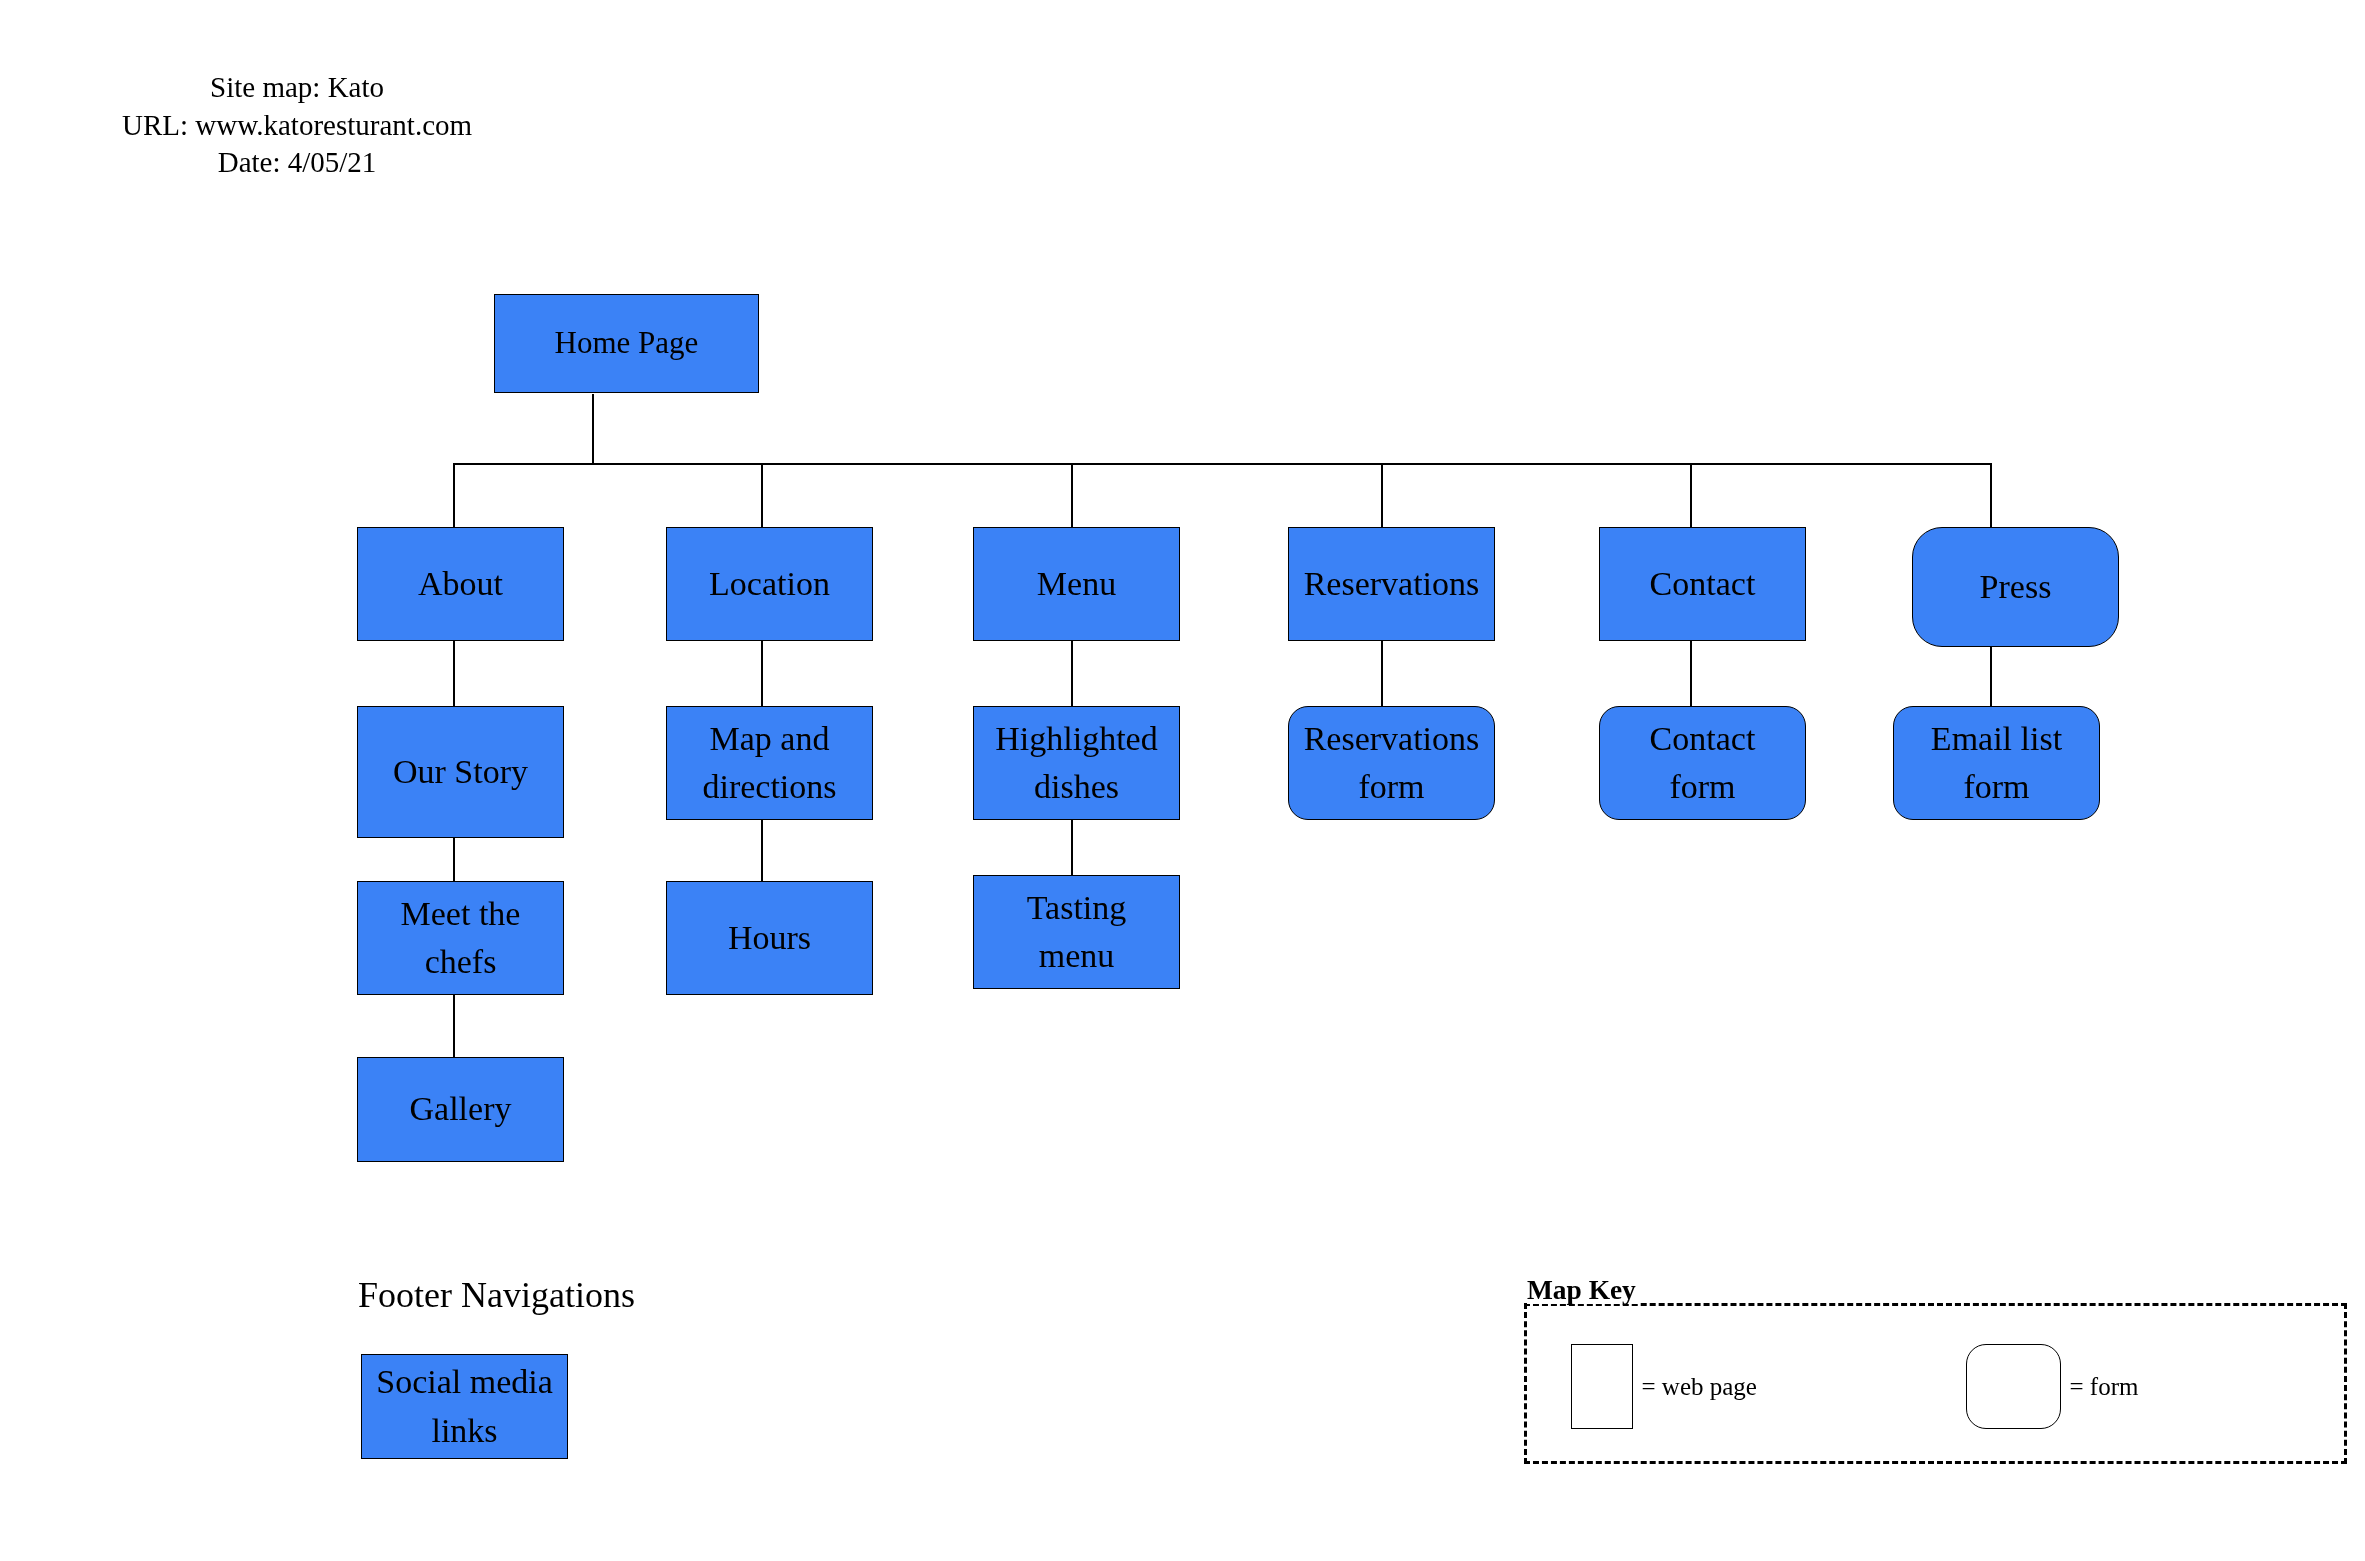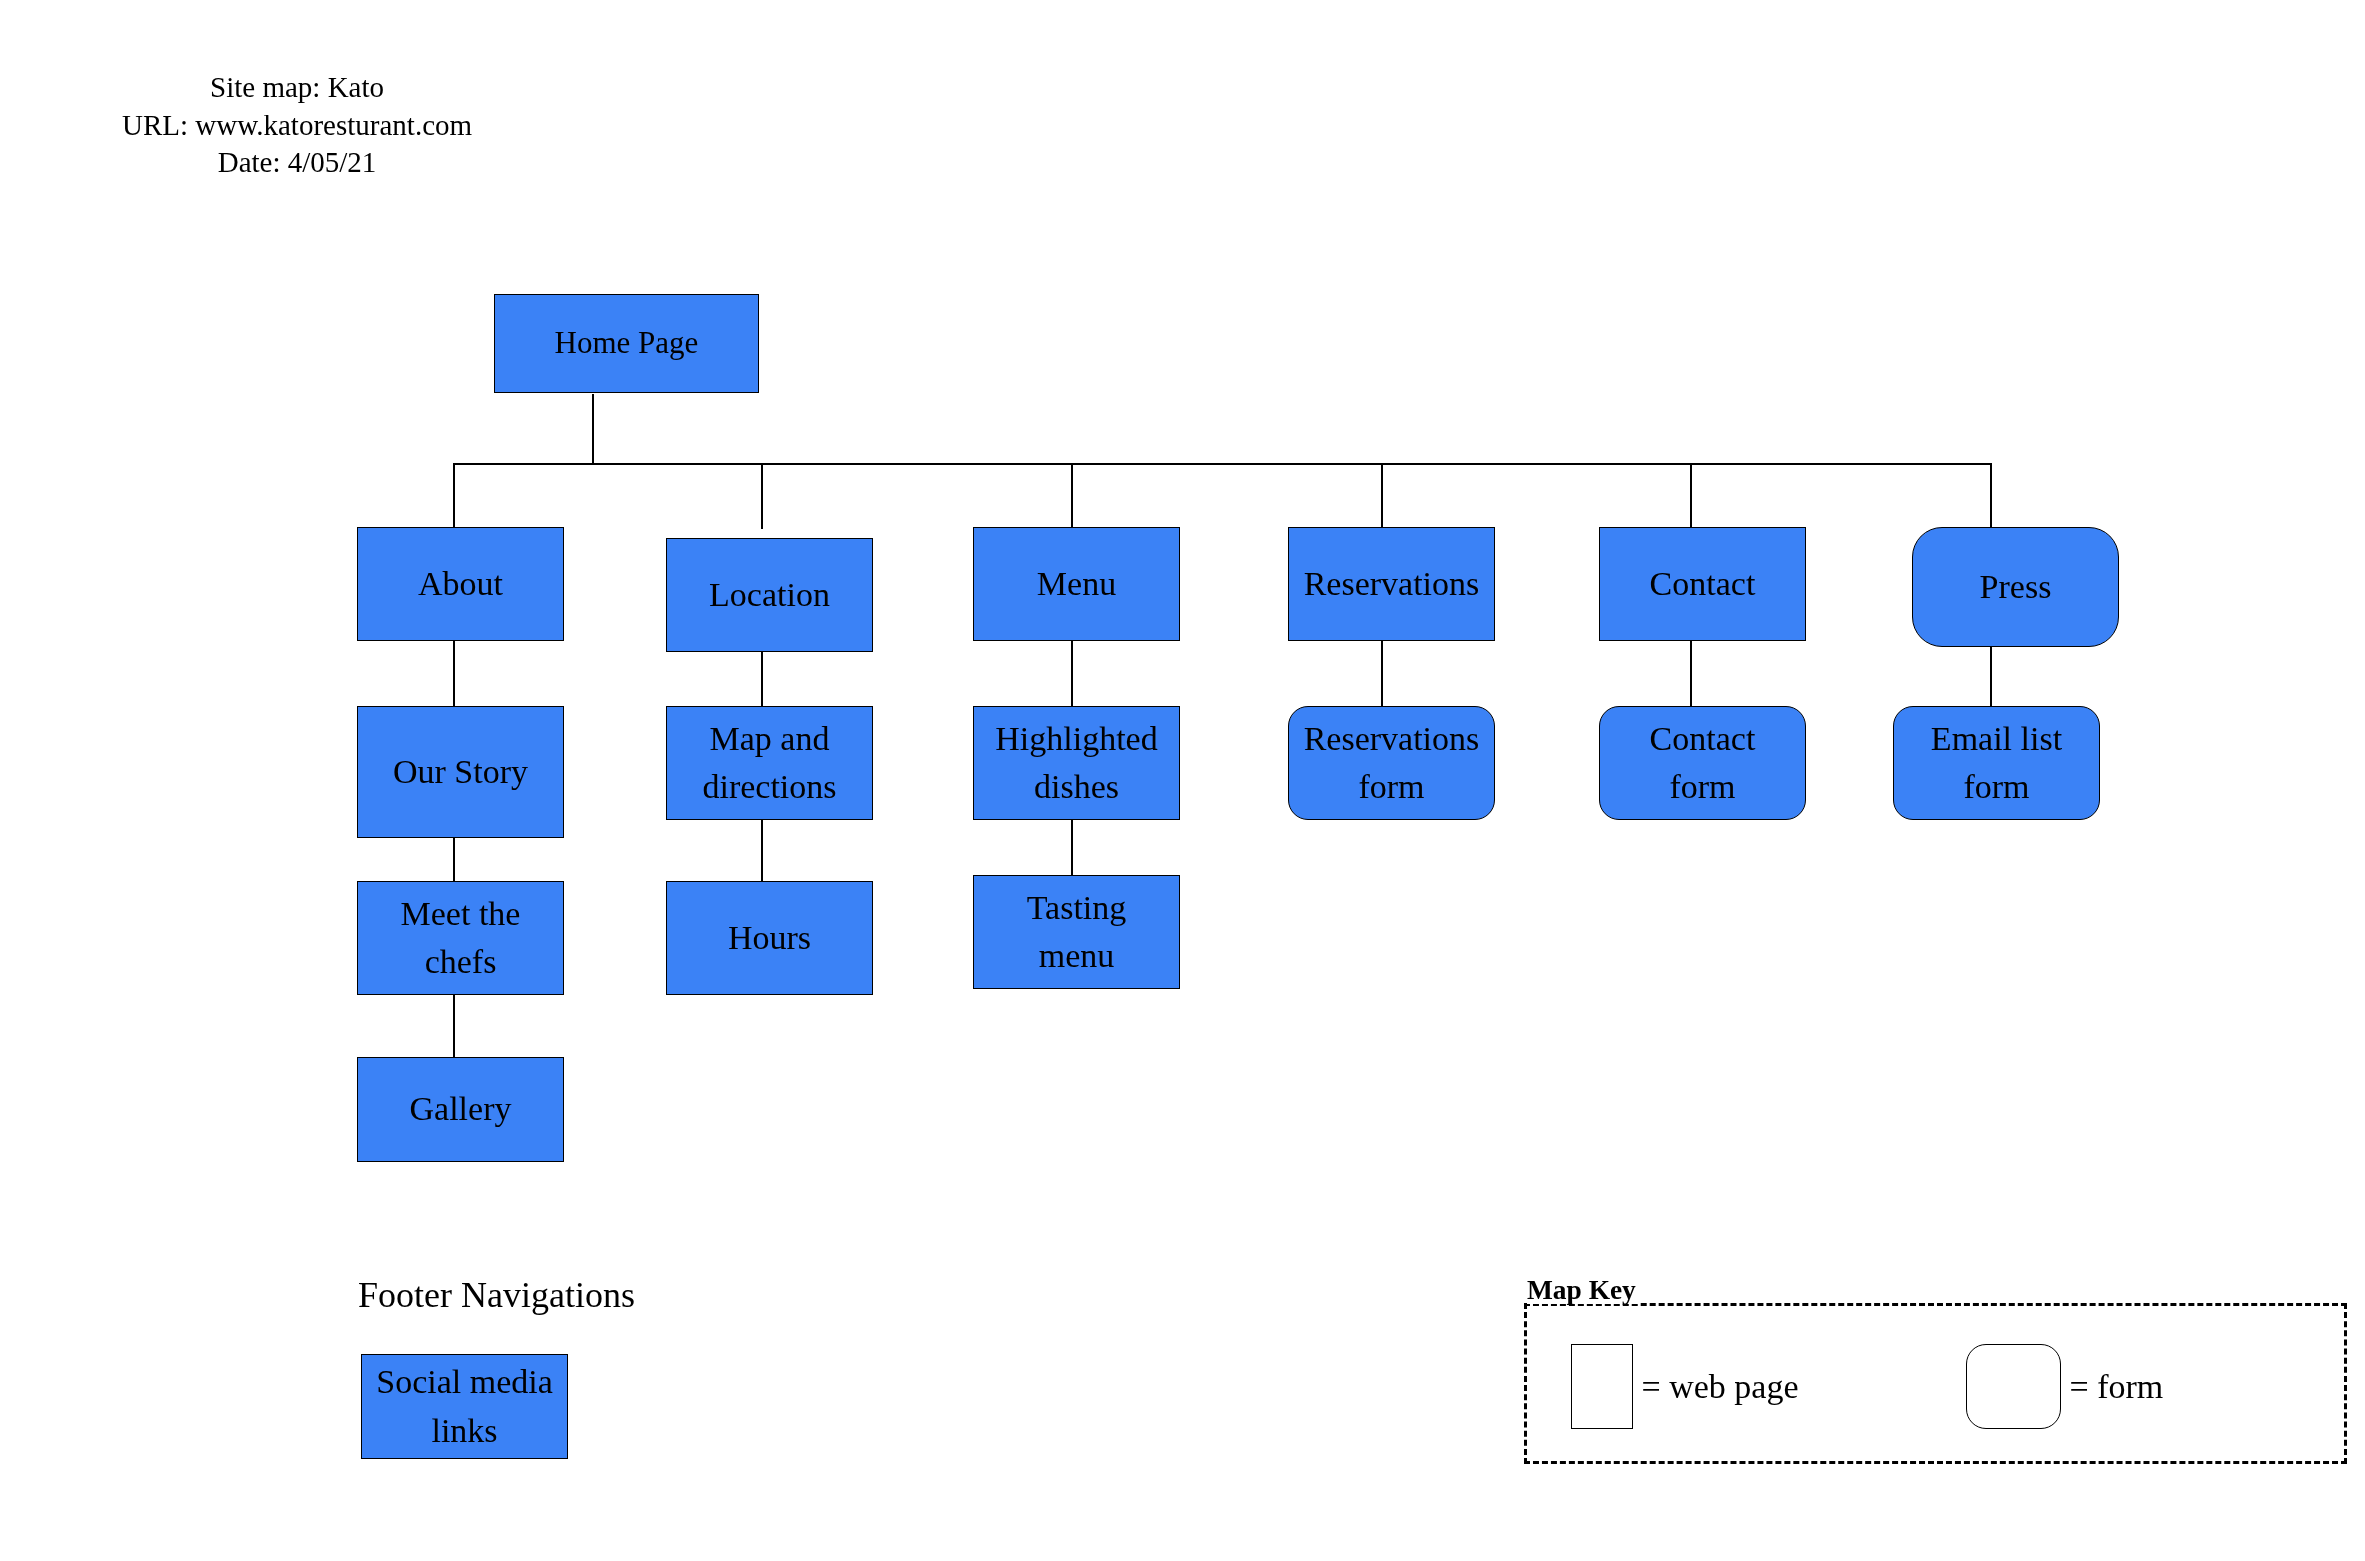--- a/index.html
+++ b/index.html
@@ -105,21 +105,21 @@
   }
   .key-swatch {
     box-sizing: border-box;
     border: 1.9px solid #000000;
     background: #ffffff;
     width: 62px;
     height: 85px;
   }
   .key-swatch.round { border-radius: 20px; width: 95px; }
   .key-text {
-    font-size: 34px;
+    font-size: 25px;
     white-space: nowrap;
     margin-left: 8.5px;
     font-family: Liberation Serif, serif;
   }
   #key-item-webpage { left: 1571px; top: 1344px; }
   #key-item-form    { left: 1966px; top: 1344px; justify-content: center; }
 </style>
 </head>
 <body>
 
@@ -157,21 +157,21 @@
   <div class="vline" style="left:1990px; top:640px; height:68px;"></div>
 
   <div class="node big" style="left:494px; top:294px; width:265px; height:99px;">
     <span class="label">Home Page</span>
   </div>
 
   <div class="node" style="left:357px; top:527px; width:207px; height:114px;">
     <span class="label">About</span>
   </div>
 
-  <div class="node" style="left:666px; top:538px; width:207px; height:114px;">
+  <div class="node" style="left:666px; top:527px; width:207px; height:114px;">
     <span class="label">Location</span>
   </div>
 
   <div class="node" style="left:973px; top:527px; width:207px; height:114px;">
     <span class="label">Menu</span>
   </div>
 
   <div class="node" style="left:1288px; top:527px; width:207px; height:114px;">
     <span class="label">Reservations</span>
   </div>

